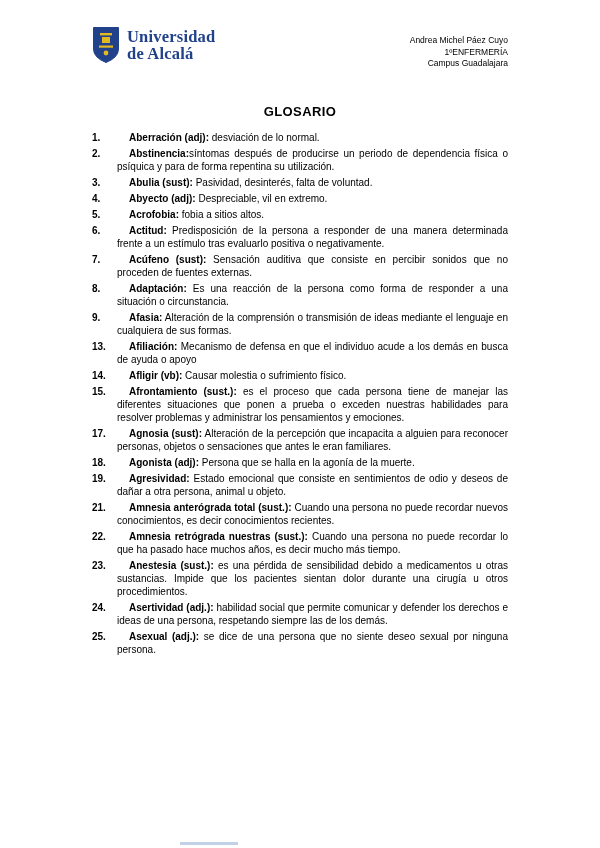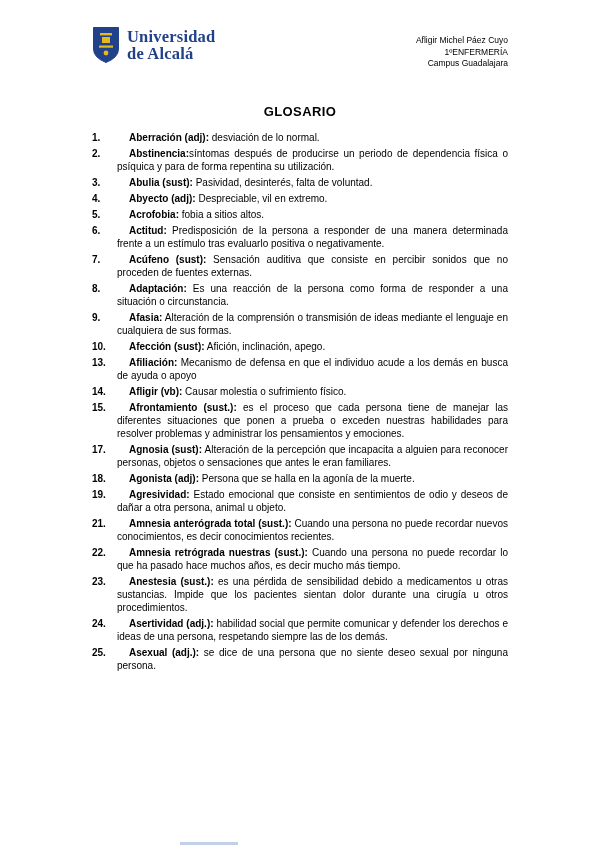--- a/index.html
+++ b/index.html
@@ -99,21 +99,21 @@
           <circle cx="14" cy="27" r="2.4"></circle>
         </g>
       </svg>
       <div class="logo-text">
         <div>Universidad</div>
         <div>de Alcalá</div>
       </div>
     </div>
 
     <div class="header-right">
-      <div>Afligir Michel Páez Cuyo</div>
+      <div>Andrea Michel Páez Cuyo</div>
       <div>1ºENFERMERÍA</div>
       <div>Campus Guadalajara</div>
     </div>
 
   </div>
 
   <div class="title">GLOSARIO</div>
 
   <div class="entries" id="glossary-list">
   <div class="entry">
@@ -154,24 +154,20 @@
   <div class="entry">
     <span class="entry-num">8.</span>
     <p class="entry-body"><span class="term">Adaptación:</span><span class="def"> Es una reacción de la persona como forma de responder a una situación o circunstancia.</span></p>
   </div>
 
   <div class="entry">
     <span class="entry-num">9.</span>
     <p class="entry-body"><span class="term">Afasia:</span><span class="def"> Alteración de la comprensión o transmisión de ideas mediante el lenguaje en cualquiera de sus formas.</span></p>
   </div>
 
-  <div class="entry">
-    <span class="entry-num">10.</span>
-    <p class="entry-body"><span class="term">Afección (sust):</span><span class="def"> Afición, inclinación, apego.</span></p>
-  </div>
 
 
 
   <div class="entry">
     <span class="entry-num">13.</span>
     <p class="entry-body"><span class="term">Afiliación:</span><span class="def"> Mecanismo de defensa en que el individuo acude a los demás en busca de ayuda o apoyo</span></p>
   </div>
 
   <div class="entry">
     <span class="entry-num">14.</span>

